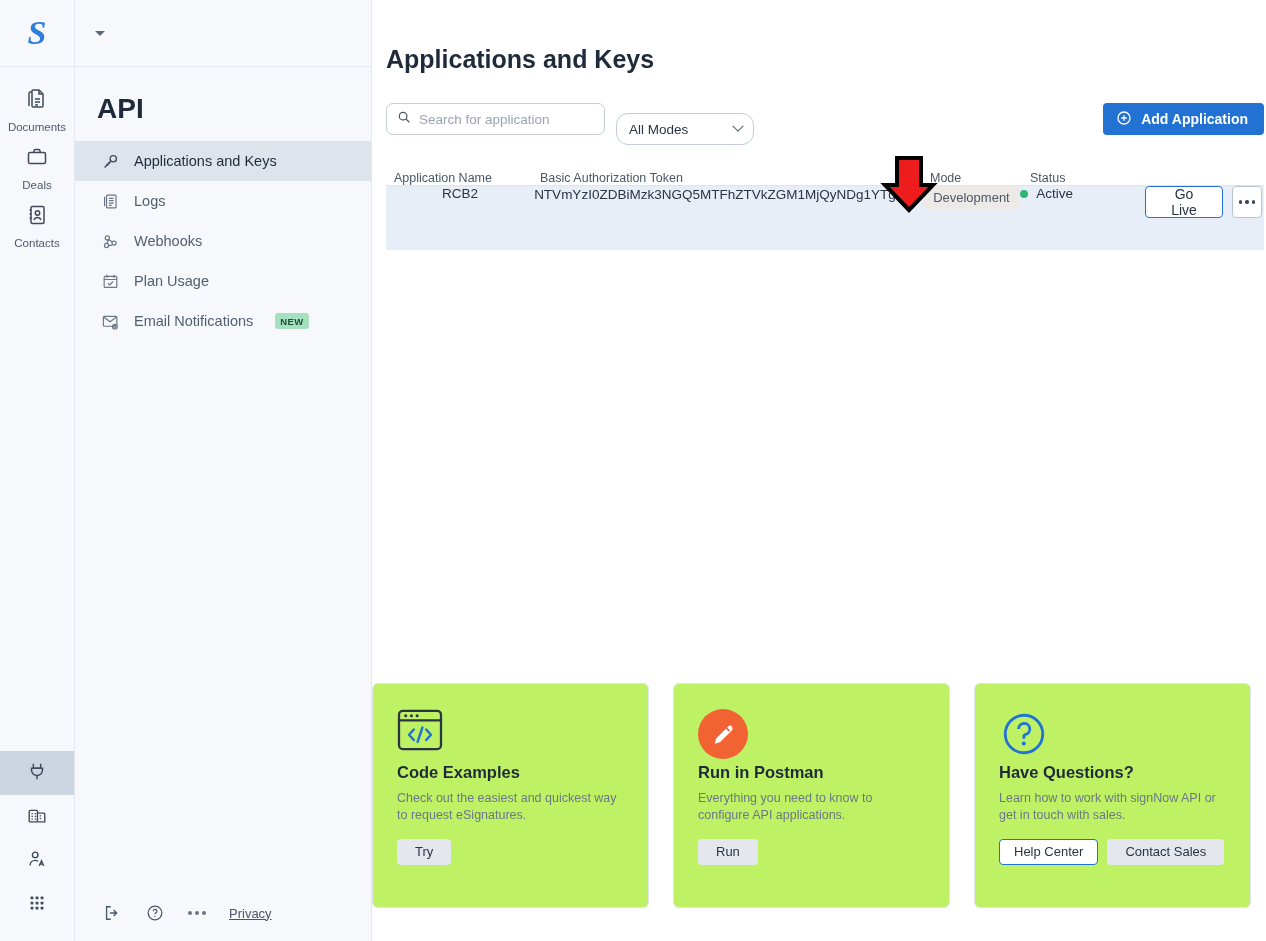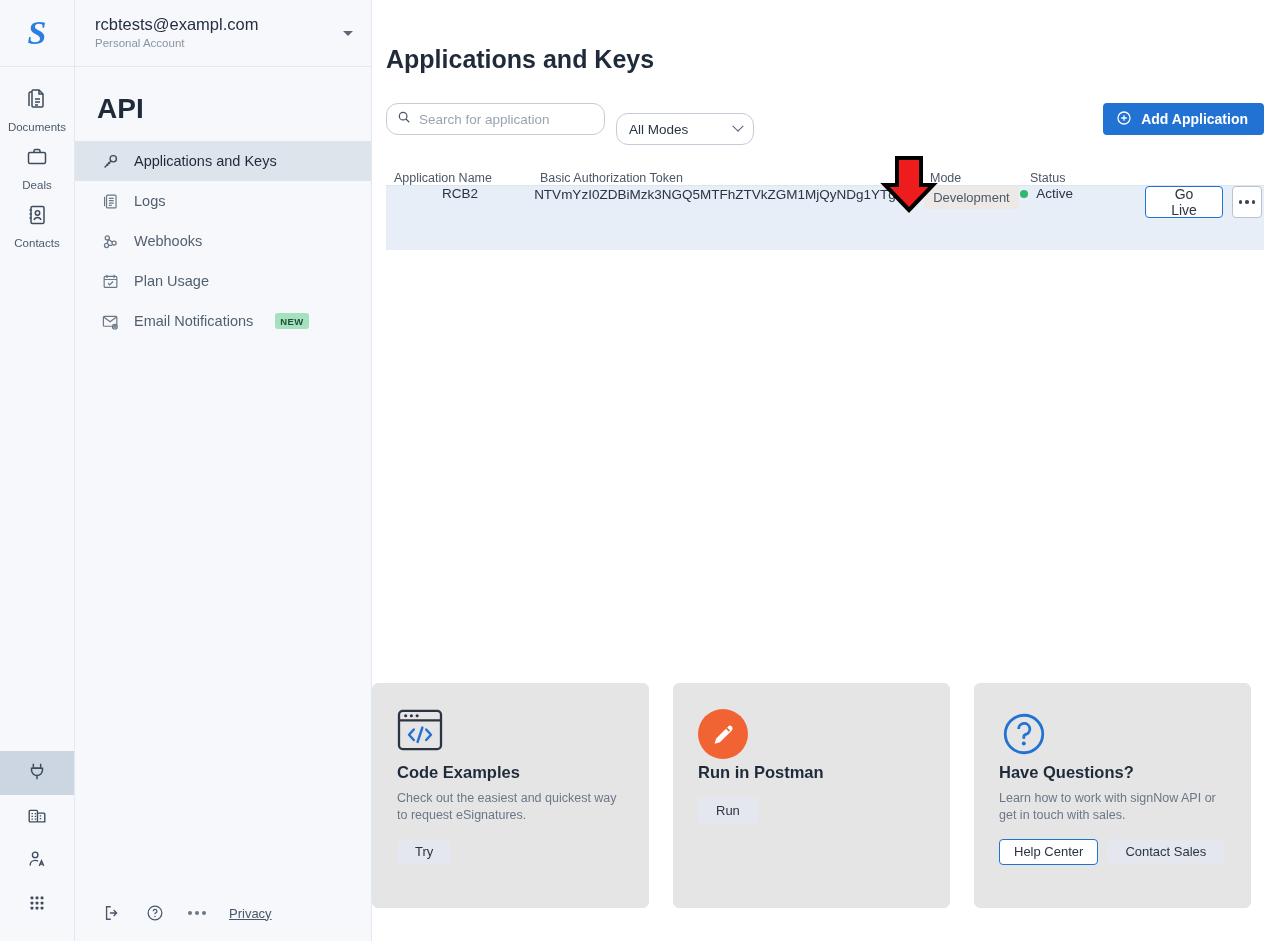--- a/index.html
+++ b/index.html
@@ -108,21 +108,21 @@
   .page-title {
     font-size: 25px; font-weight: 700; color: #1f2a3a;
     padding: 45px 0 0 0; margin-left: 0;
   }
   .row-toolbar {
     display: flex; align-items: center;
     margin-top: 29px; height: 32px;
   }
   .search-box {
     width: 219px; height: 32px;
-    border: 1px solid #c3ccd8; border-radius: 12px;
+    border: 1px solid #c3ccd8; border-radius: 7px;
     background: #fff; display: flex; align-items: center;
     padding: 0 10px; gap: 8px;
   }
   .search-box input {
     border: 0; outline: 0; flex: 1 1 auto;
     font-family: "Liberation Sans", sans-serif;
     font-size: 13.5px; color: #2b3443; background: transparent;
   }
   .search-box input::placeholder { color: #9aa4b1; }
   .modes-select {
@@ -185,21 +185,21 @@
   .copy-ic { cursor: pointer; display: flex; }
 
   
   .cards {
     position: absolute; left: 0; bottom: 33px;
     display: flex; gap: 24px;
   }
   .card {
     width: 277px; height: 225px;
     border: 1px solid #e0e5ec; border-radius: 6px;
-    background: #e5e5e5; padding: 25px 24px 0 24px;
+    background: #bef264; padding: 25px 24px 0 24px;
   }
   .card-icon { height: 54px; }
   .card-title { font-size: 16.5px; font-weight: 700; color: #1f2a3a; margin-top: 0; }
   .card-desc { font-size: 12.5px; color: #6c7787; line-height: 1.35; margin-top: 8px; }
   .card-btns { margin-top: 15px; display: flex; gap: 9px; }
   .btn-grey {
     height: 26px; padding: 0 18px; border: 0; border-radius: 4px;
     background: #e4e8ee; color: #2b3443; font-size: 13px;
     font-family: "Liberation Sans", sans-serif; cursor: pointer;
     display: flex; align-items: center; justify-content: center;
@@ -303,24 +303,20 @@
               <rect x="10.5" y="16" width="3" height="3" rx=".6"></rect>
               <rect x="16" y="16" width="3" height="3" rx=".6"></rect>
           </svg>
         </span>
       </div>
     </div>
   </div>
 
   <div class="sidebar">
     <div class="account">
-      <div class="account-text">
-        <div class="account-email">rcbtests@exampl.com</div>
-        <div class="account-type">Personal Account</div>
-      </div>
       <span class="caret-down"></span>
     </div>
 
     <div class="api-title">API</div>
 
     <div class="nav">
       <div class="nav-item active">
         <span class="ni-icon">
           <svg width="19" height="19" viewBox="0 0 24 24" fill="none" stroke="#3f4b5c" stroke-width="1.7">
             <circle cx="15.5" cy="8.5" r="4"></circle>
@@ -493,20 +489,21 @@
         <div class="card">
           <div class="card-icon">
             <div class="postman-circle">
               <svg width="30" height="30" viewBox="0 0 24 24" fill="none" stroke="#ffffff" stroke-width="1.7">
                 <path d="M17.5 5.2a2.4 2.4 0 0 1 1.4 4.1L9.5 18.6l-4.2 1.2 1.2-4.2 9.3-9.3a2.4 2.4 0 0 1 1.7-1.1z" fill="#ffffff" stroke="none"></path>
                 <path d="M14.8 7.3l2.4 2.4" stroke="#f26334" stroke-width="1.4"></path>
               </svg>
             </div>
           </div>
           <div class="card-title">Run in Postman</div>
+          <div class="card-desc">Everything you need to know to configure API applications.</div>
           <div class="card-btns">
             <button class="btn-grey">Run</button>
           </div>
         </div>
 
         <div class="card">
           <div class="card-icon">
             <svg width="50" height="50" viewBox="0 0 24 24" fill="none" stroke="#2272d4" stroke-width="1.35">
               <circle cx="12" cy="12" r="9"></circle>
               <path d="M9.4 9.6a2.7 2.7 0 1 1 3.4 2.6c-.75.25-.9.85-.9 1.5v.6" stroke-width="1.35"></path>

